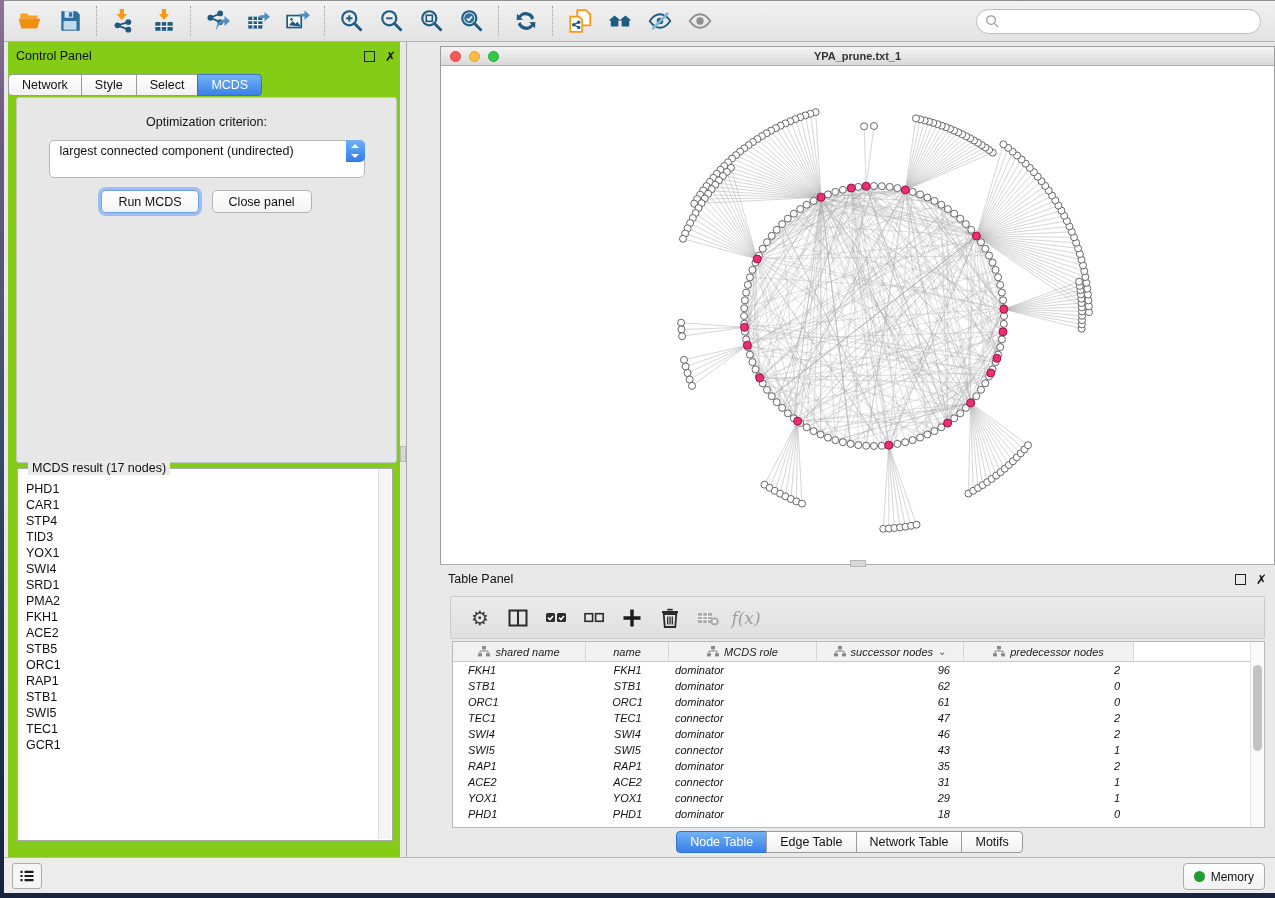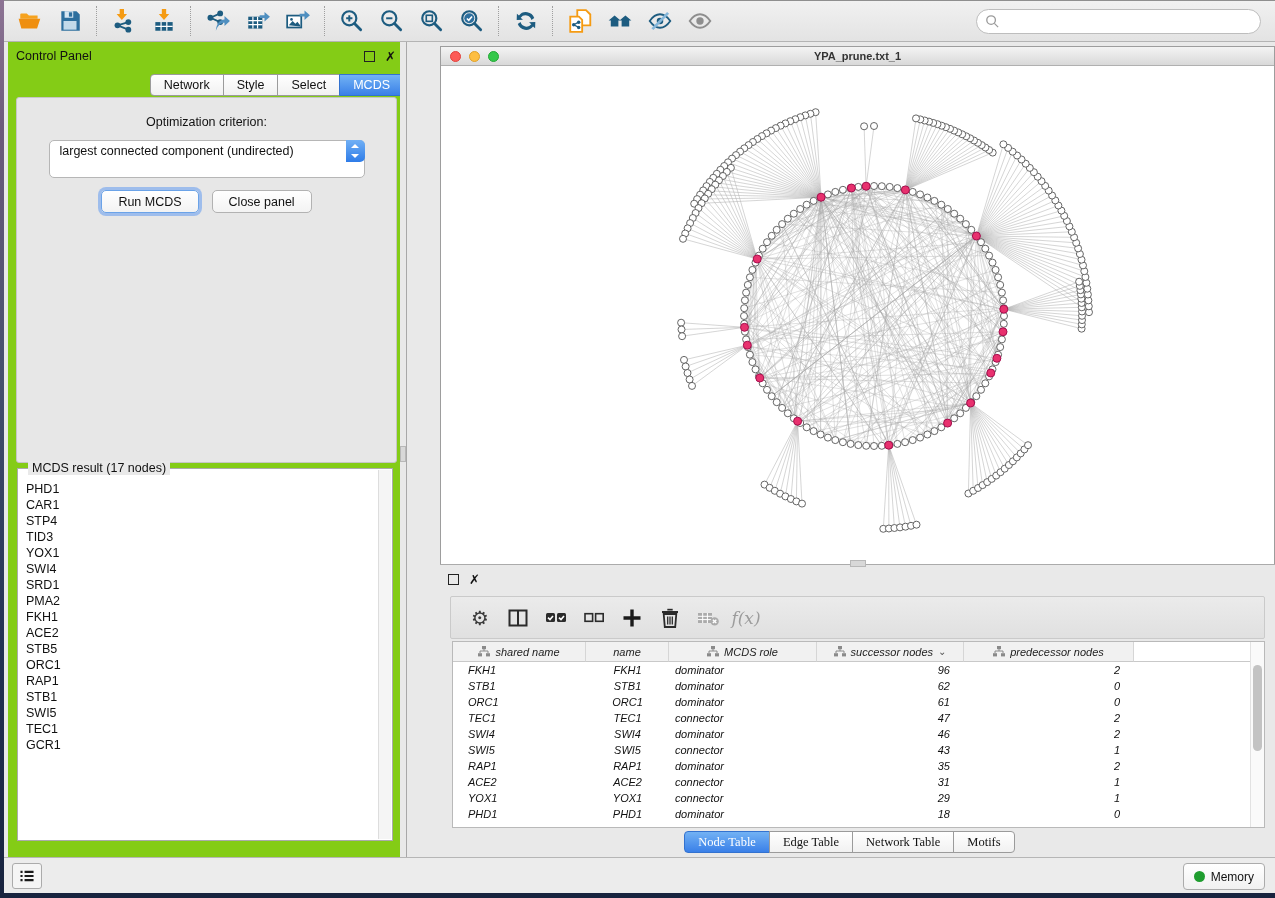--- a/index.html
+++ b/index.html
@@ -17,21 +17,21 @@
   .tb-btn{width:40px;height:36px;display:flex;align-items:center;justify-content:center;cursor:pointer;}
   .tb-btn svg{display:block;}
   .search-wrap{position:absolute;right:14px;top:8px;width:285px;height:25px;background:#fff;border:1px solid #bdbdbd;border-radius:13px;display:flex;align-items:center;padding-left:8px;box-sizing:border-box;}
   .search-wrap input{border:none;outline:none;flex:1;font-size:12px;background:transparent;font-family:inherit;}
   
   .control-panel{position:absolute;left:4px;top:41px;width:396px;bottom:35px;background:#84cc16;box-sizing:border-box;}
   .panel-head{height:28px;display:flex;align-items:center;padding:0 8px;}
   .panel-title{font-size:12.5px;color:#111;flex:1;}
   .win-mini{width:9px;height:9px;border:1.5px solid #222;margin-right:10px;cursor:pointer;}
   .win-close{font-size:13px;font-weight:bold;color:#111;cursor:pointer;line-height:1;}
-  .seg-tabs{display:flex;justify-content:flex-end;margin-top:4px;}
+  .seg-tabs{display:flex;justify-content:flex-start;margin-top:4px;}
   .seg-tab{height:20px;line-height:20px;padding:0 13px;font-size:12.5px;background:linear-gradient(#ffffff,#f1f1f1);border:1px solid #9b9b9b;margin-left:-1px;color:#111;cursor:pointer;}
   .seg-tab:first-child{border-radius:4px 0 0 4px;margin-left:0;}
   .seg-tab:last-child{border-radius:0 4px 4px 0;}
   .seg-tab.sel{background:linear-gradient(#72b2f4,#3a80e8);border-color:#3372cf;color:#fff;}
   .cp-box{position:absolute;left:8px;right:7px;top:55px;height:364px;background:#e7e7e7;border:1px solid #c6c6c6;border-radius:3px;}
   .opt-label{text-align:center;margin-top:17px;font-size:12.5px;color:#111;}
   .select{position:relative;margin:11px auto 0;width:316px;height:38px;background:#fff;border:1px solid #b6b6b6;border-radius:5px;box-sizing:border-box;cursor:pointer;}
   .select .val{font-size:12.5px;line-height:20px;padding-left:10px;color:#111;white-space:nowrap;}
   .select .cap{position:absolute;right:-1px;top:-1px;width:19px;height:22px;border-radius:0 5px 5px 0;background:linear-gradient(#71b0f5,#2e7ce8);}
   .select .cap:before{content:"";position:absolute;left:5.5px;top:4px;border:4px solid transparent;border-bottom-color:#fff;border-top-width:0;}
@@ -73,21 +73,21 @@
   .th{background:#f1f1f1;border-right:1px solid #d6d6d6;border-bottom:1px solid #c9c9c9;display:flex;align-items:center;justify-content:center;gap:5px;font-size:11px;color:#222;cursor:pointer;overflow:hidden;white-space:nowrap;}
   .th.empty{background:#fff;border-right:none;cursor:default;}
   .trow{height:16px;cursor:default;}
   .td{font-size:11px;color:#111;line-height:16px;white-space:nowrap;overflow:hidden;}
   .td.c0{padding-left:15px;}
   .td.c1{text-align:center;}
   .td.c2{padding-left:6px;}
   .td.num{text-align:right;padding-right:14px;}
   .tscroll{position:absolute;right:0;top:0;bottom:0;width:13px;background:#fafafa;border-left:1px solid #e2e2e2;}
   .tthumb{position:absolute;left:1.5px;top:23px;width:9px;height:86px;background:#c3c3c3;border-radius:5px;cursor:pointer;}
-  .tp-tabs{position:absolute;left:0;right:16px;bottom:5px;display:flex;justify-content:center;font-family:Liberation Serif, serif;}
+  .tp-tabs{position:absolute;left:0;right:16px;bottom:5px;display:flex;justify-content:center;}
   
   .status-bar{position:absolute;left:0;right:0;bottom:0;height:35px;background:#ececec;border-top:1px solid #b6b6b6;}
   .list-btn{position:absolute;left:8px;top:5px;width:28px;height:24px;background:#f5f5f5;border:1px solid #ababab;border-radius:3px;display:flex;align-items:center;justify-content:center;cursor:pointer;}
   .memory-btn{position:absolute;right:10px;top:5px;height:25px;background:linear-gradient(#fff,#f1f1f1);border:1px solid #ababab;border-radius:4px;display:flex;align-items:center;gap:6px;padding:0 10px;cursor:pointer;}
   .memory-dot{width:11px;height:11px;border-radius:50%;background:#1f9d2f;}
   .memory-label{font-size:12px;color:#111;}
   .sort-chev{font-size:10px;color:#555;}
 </style>
 </head>
 <body>
@@ -1085,20 +1085,21 @@
               <circle cx="549.8" cy="307.0" r="4" fill="#e8316e" stroke="#a60f4f" stroke-width="1"></circle>
               <circle cx="555.9" cy="292.3" r="4" fill="#e8316e" stroke="#a60f4f" stroke-width="1"></circle>
             </g>
           </svg>
       </div>
       <div class="hgrip"></div>
     </div>
 
     <div class="table-panel">
       <div class="panel-head">
+        <span class="panel-title">Table Panel</span>
         <span class="win-mini"></span>
         <span class="win-close">✗</span>
       </div>
       <div class="tp-toolbar" id="tp-toolbar">
           <div class="tp-btn">
             <span class="gear-glyph">⚙</span>
           </div>
           <div class="tp-btn">
             <svg width="24" height="24" viewBox="0 0 24 24">
               <rect x="3.5" y="4.5" width="17" height="15" fill="none" stroke="#2b2b2b" stroke-width="2"></rect>

